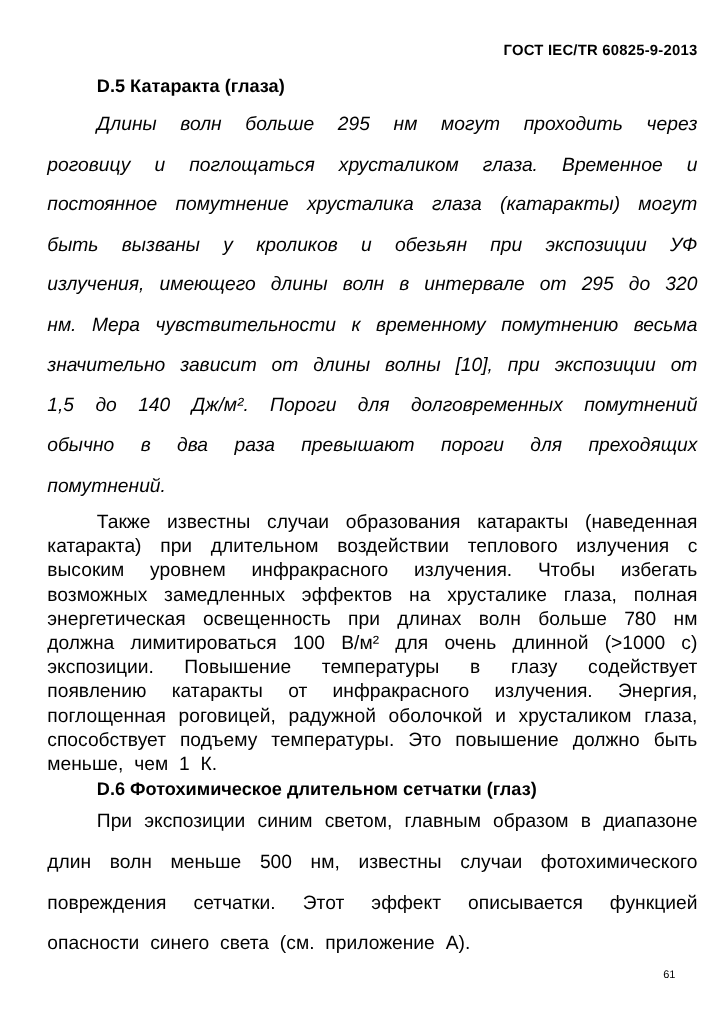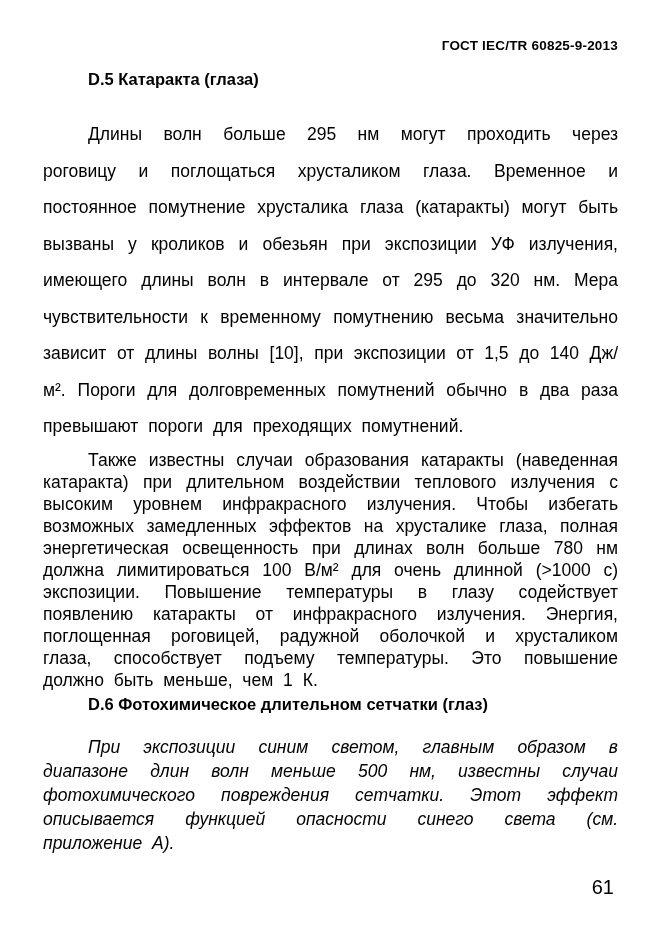--- a/index.html
+++ b/index.html
@@ -9,21 +9,21 @@
     height: 935px;
     background: #ffffff;
     color: #000000;
     font-family: "Liberation Sans", sans-serif;
   }
   .page {
     position: relative;
     width: 661px;
     height: 935px;
     background: #ffffff;
-    padding: 38px 43px 0 43px;
+    padding: 38px 27px 0 43px;
     overflow: hidden;
   }
   .doc-header {
     text-align: right;
     font-weight: 700;
     font-size: 13.5px;
     line-height: 15px;
     letter-spacing: 0.2px;
   }
   .heading {
@@ -35,28 +35,28 @@
   }
   .heading-d6 { margin-top: 3px; }
   .para {
     font-size: 17.5px;
     margin: 0;
     text-align: justify;
     text-align-last: left;
     text-indent: 45px;
     word-spacing: 5px;
   }
-  .para-1 { line-height: 36.5px; margin-top: 27px; }
+  .para-1 { line-height: 36.5px; margin-top: 5px; font-style: italic; }
   .para-2 { line-height: 22px; margin-top: 4px; }
-  .para-3 { line-height: 24px;   margin-top: 21px; font-style: italic; }
+  .para-3 { line-height: 37px;   margin-top: 0; }
   .page-number {
     position: absolute;
     right: 47px;
     bottom: 40px;
-    font-size: 20px;
+    font-size: 10px;
     line-height: 16px;
   }
 </style>
 </head>
 <body>
 
 <div class="page">
 
   <div class="doc-header">ГОСТ IEC/TR 60825-9-2013</div>
 

